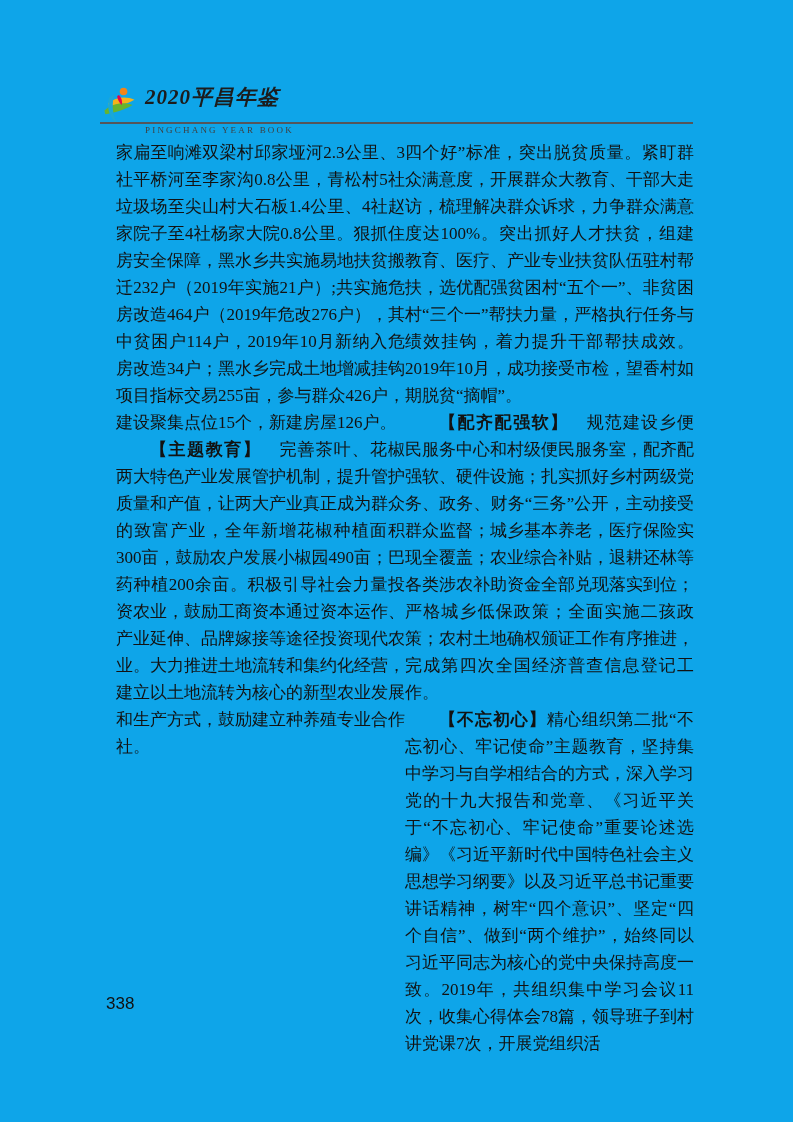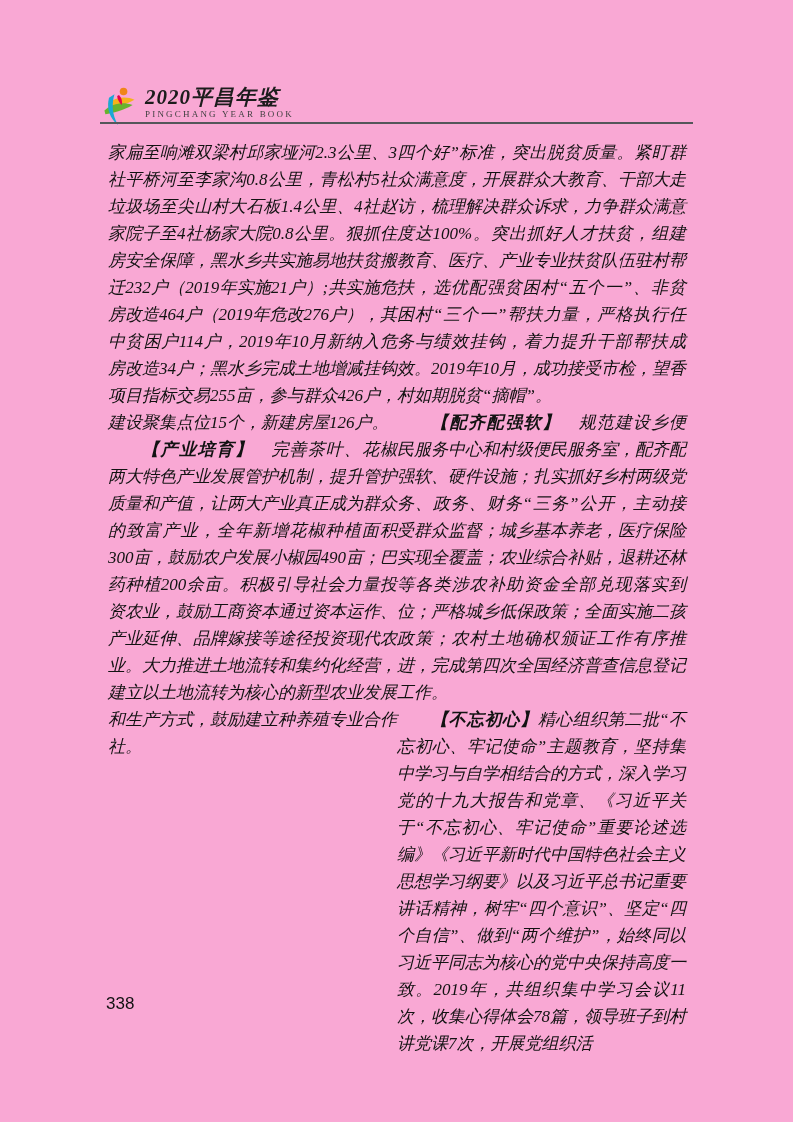--- a/index.html
+++ b/index.html
@@ -1,20 +1,20 @@
 <!DOCTYPE html>
 <html><head>
 <meta charset="utf-8">
 <style>
   html, body { margin: 0; padding: 0; background: #ffffff; }
   .page {
     position: relative;
     width: 793px;
     height: 1122px;
-    background: #f9a8d4;
+    background: #0ea5e9;
     overflow: hidden;
   }
   
   .header {
     position: absolute;
     left: 100px;
     top: 86px;
     width: 593px;
     display: flex;
     align-items: flex-start;
@@ -28,39 +28,38 @@
     font-size: 21px;
     line-height: 23px;
     color: #1c1c1c;
     letter-spacing: 1px;
   }
   .yearbook-subtitle {
     font-family: "Liberation Serif", serif;
     font-size: 9px;
     letter-spacing: 2.2px;
     color: #3f3f3f;
-    margin-top: 0;
+    margin-top: 16px;
   }
   .header-rule {
     position: absolute;
     left: 100px;
     top: 122px;
     width: 593px;
     height: 2px;
     background: #55565a;
   }
   
   .columns {
     position: absolute;
     left: 100px;
     top: 139px;
     width: 594px;
     display: flex;
-    justify-content: center;
-    font-style: italic;
+    justify-content: flex-end;
   }
   .column {
     width: 289px;
     font-family: "Liberation Serif", serif;
     font-size: 17px;
     line-height: 27px;
     color: #121212;
     text-align: justify;
   }
   .para { margin: 0; }
@@ -98,21 +97,21 @@
     <div class="title-block">
       <div class="yearbook-title">2020平昌年鉴</div>
       <div class="yearbook-subtitle">PINGCHANG YEAR BOOK</div>
     </div>
   </div>
   <div class="header-rule"></div>
 
   <div class="columns">
     <div class="column">
       <p class="para"><span class="para-heading"></span><span>家扁至响滩双梁村邱家垭河2.3公里、3社平桥河至李家沟0.8公里，青松村5社垃圾场至尖山村大石板1.4公里、4社赵家院子至4社杨家大院0.8公里。狠抓住房安全保障，黑水乡共实施易地扶贫搬迁232户（2019年实施21户）;共实施危房改造464户（2019年危改276户），其中贫困户114户，2019年10月新纳入危房改造34户；黑水乡完成土地增减挂钩项目指标交易255亩，参与群众426户，建设聚集点位15个，新建房屋126户。</span></p>
-      <p class="para indent"><span class="para-heading">【产业培育】</span><span>　完善茶叶、花椒两大特色产业发展管护机制，提升管护质量和产值，让两大产业真正成为群众的致富产业，全年新增花椒种植面积300亩，鼓励农户发展小椒园490亩；巴药种植200余亩。积极引导社会力量投资农业，鼓励工商资本通过资本运作、产业延伸、品牌嫁接等途径投资现代农业。大力推进土地流转和集约化经营，建立以土地流转为核心的新型农业发展和生产方式，鼓励建立种养殖专业合作社。</span></p>
+      <p class="para indent"><span class="para-heading">【主题教育】</span><span>　完善茶叶、花椒两大特色产业发展管护机制，提升管护质量和产值，让两大产业真正成为群众的致富产业，全年新增花椒种植面积300亩，鼓励农户发展小椒园490亩；巴药种植200余亩。积极引导社会力量投资农业，鼓励工商资本通过资本运作、产业延伸、品牌嫁接等途径投资现代农业。大力推进土地流转和集约化经营，建立以土地流转为核心的新型农业发展和生产方式，鼓励建立种养殖专业合作社。</span></p>
     </div>
     <div class="column">
       <p class="para"><span class="para-heading"></span><span>四个好”标准，突出脱贫质量。紧盯群众满意度，开展群众大教育、干部大走访，梳理解决群众诉求，力争群众满意度达100%。突出抓好人才扶贫，组建教育、医疗、产业专业扶贫队伍驻村帮扶，选优配强贫困村“五个一”、非贫困村“三个一”帮扶力量，严格执行任务与绩效挂钩，着力提升干部帮扶成效。2019年10月，成功接受市检，望香村如期脱贫“摘帽”。</span></p>
       <p class="para indent"><span class="para-heading">【配齐配强软】</span><span>　规范建设乡便民服务中心和村级便民服务室，配齐配强软、硬件设施；扎实抓好乡村两级党务、政务、财务“三务”公开，主动接受群众监督；城乡基本养老，医疗保险实现全覆盖；农业综合补贴，退耕还林等各类涉农补助资金全部兑现落实到位；严格城乡低保政策；全面实施二孩政策；农村土地确权颁证工作有序推进，完成第四次全国经济普查信息登记工作。</span></p>
       <p class="para indent"><span class="para-heading">【不忘初心】</span><span>精心组织第二批“不忘初心、牢记使命”主题教育，坚持集中学习与自学相结合的方式，深入学习党的十九大报告和党章、《习近平关于“不忘初心、牢记使命”重要论述选编》《习近平新时代中国特色社会主义思想学习纲要》以及习近平总书记重要讲话精神，树牢“四个意识”、坚定“四个自信”、做到“两个维护”，始终同以习近平同志为核心的党中央保持高度一致。2019年，共组织集中学习会议11次，收集心得体会78篇，领导班子到村讲党课7次，开展党组织活</span></p>
     </div>
   </div>
 
   <div class="page-number">338</div>
 

